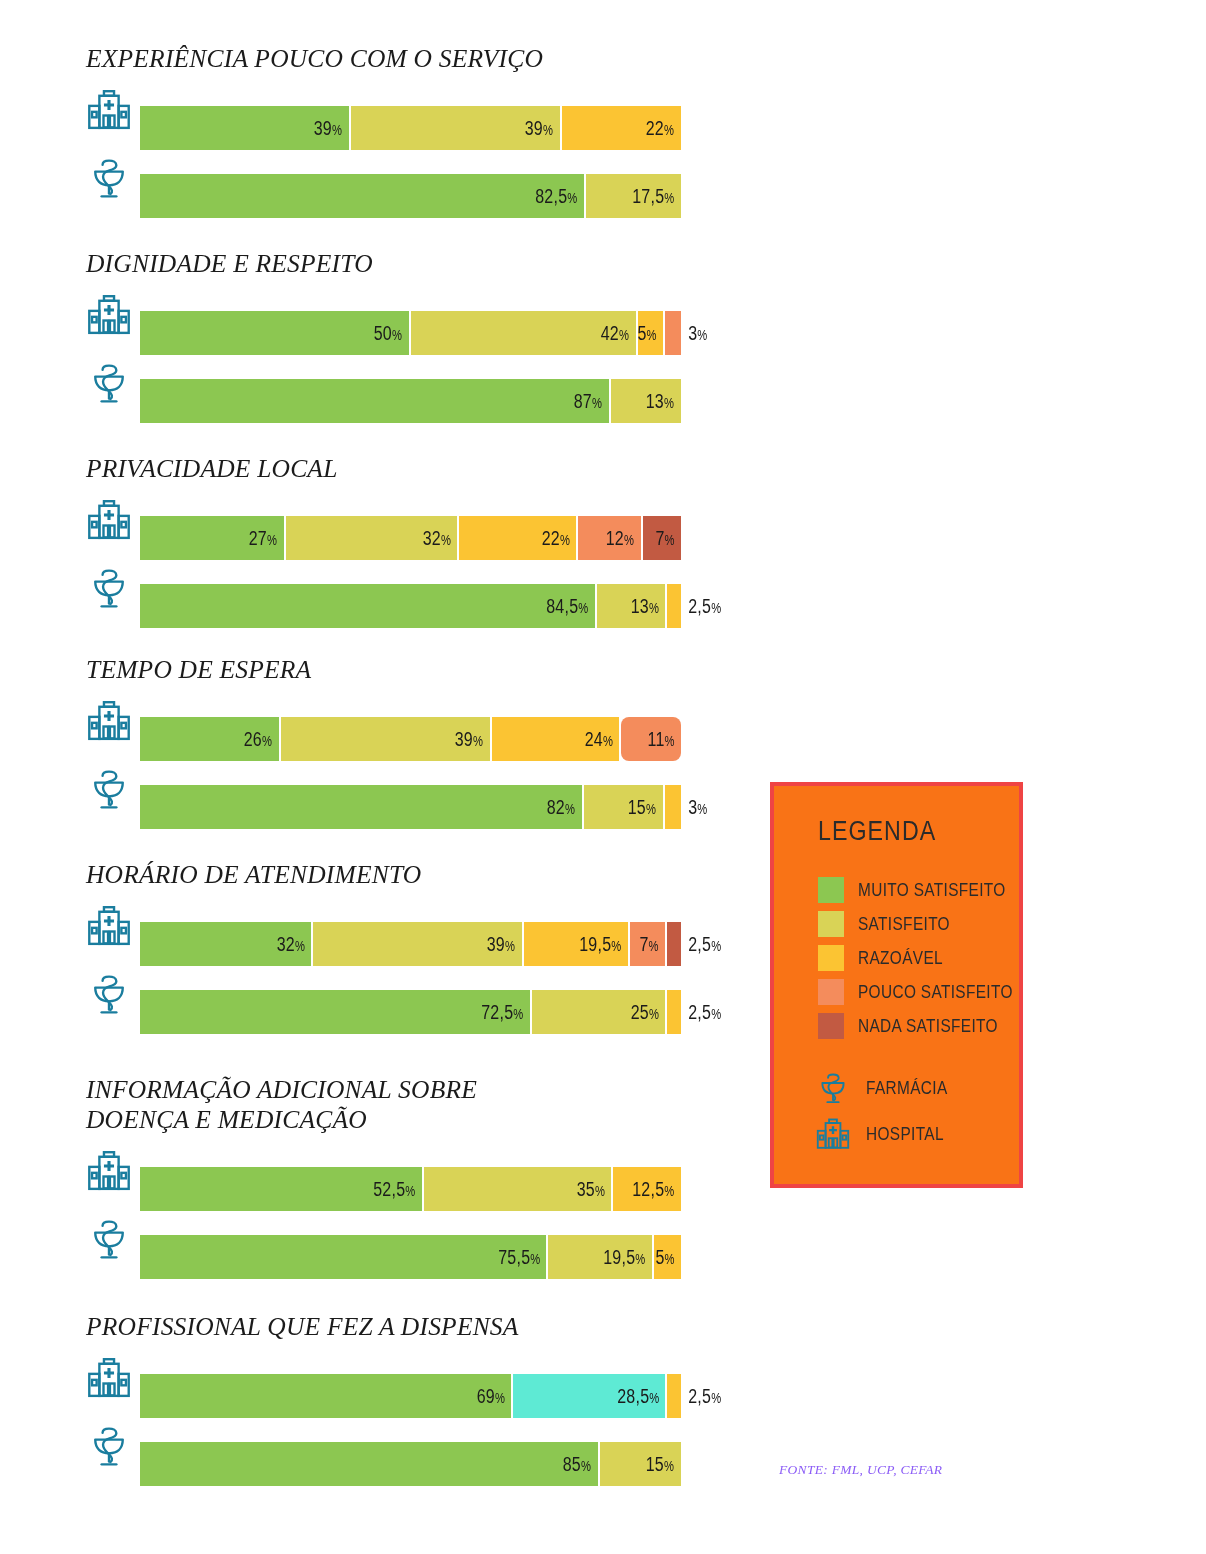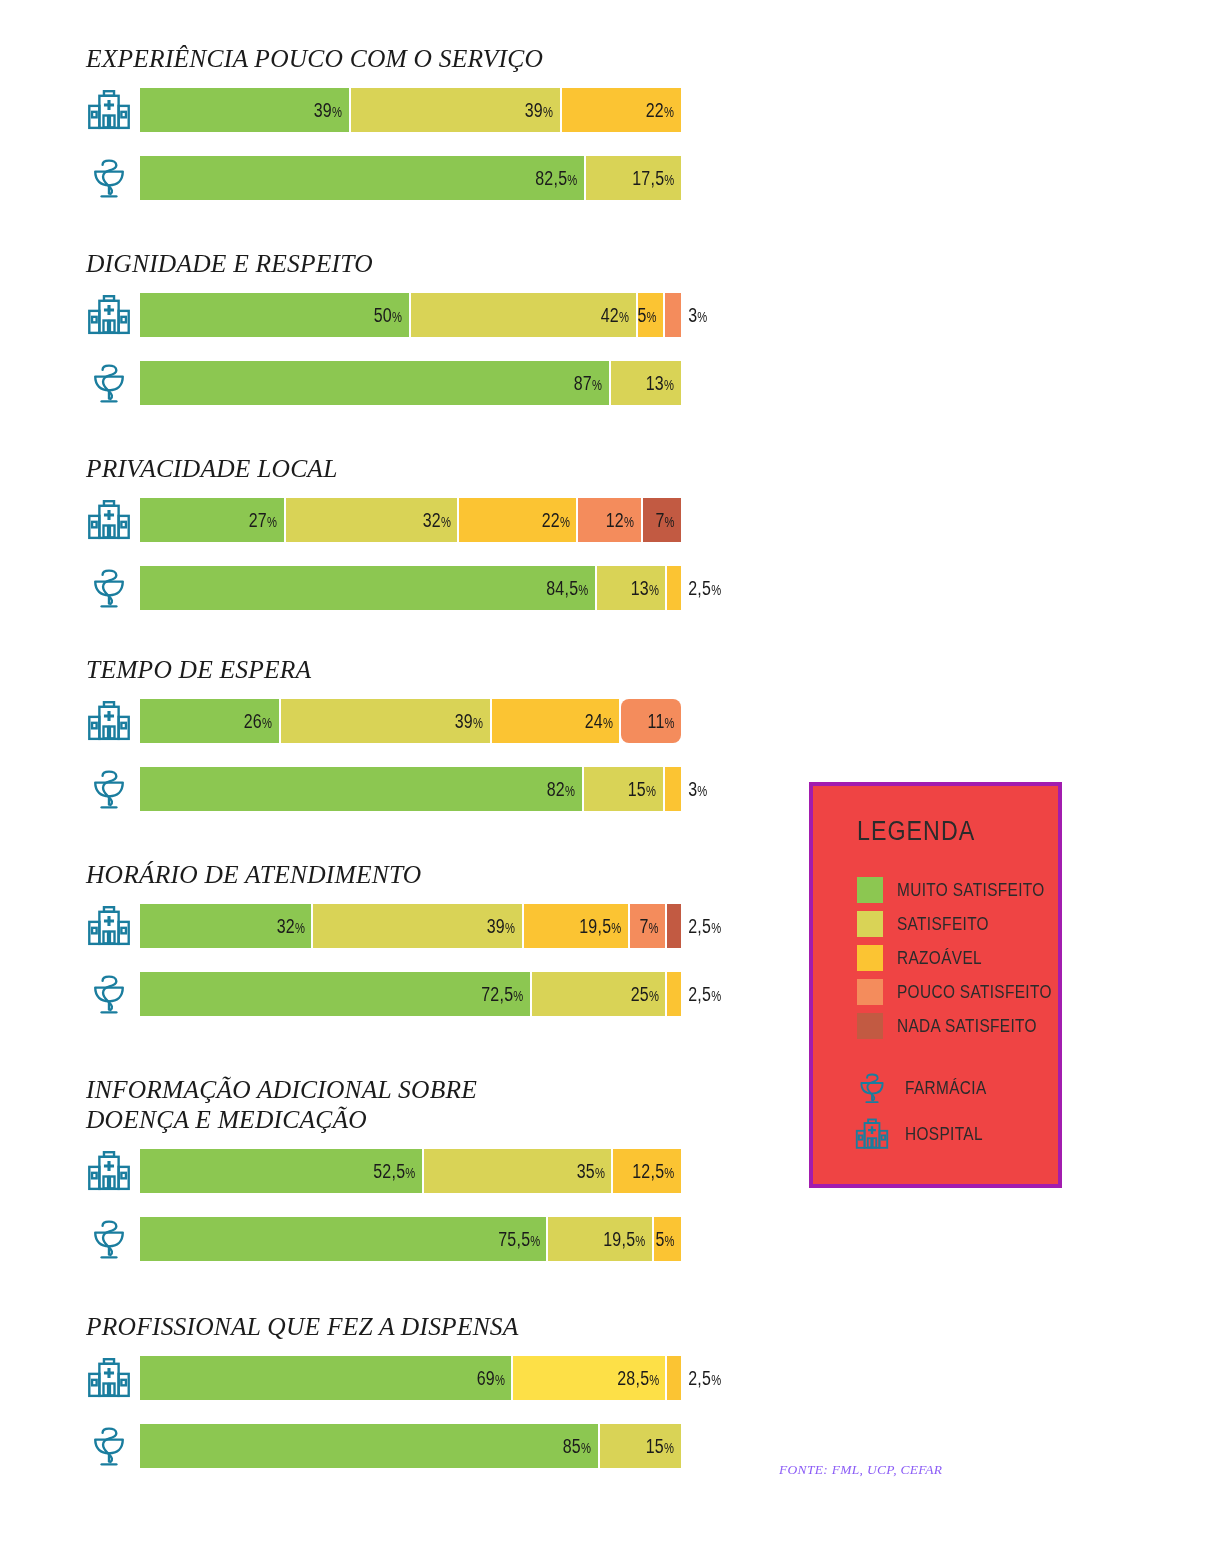--- a/index.html
+++ b/index.html
@@ -55,20 +55,21 @@
     display: flex;
     align-items: stretch;
   }
   .seg {
     position: relative;
     height: 44px;
     border-right: 2px solid #ffffff;
     display: flex;
     align-items: center;
     justify-content: flex-end;
+    margin-top: 18px;
   }
   .seg:last-child { border-right: none; }
 
   .seg-label {
     font-family: "Liberation Sans Narrow", "Liberation Sans", sans-serif;
     font-size: 20px;
     font-weight: 400;
     color: #1b1b1b;
     padding-right: 8px;
     white-space: nowrap;
@@ -82,26 +83,26 @@
     padding-right: 0;
     padding-left: 9px;
     transform: scaleX(0.80);
     transform-origin: left center;
   }
   .seg-label .pct { font-size: 14px; }
 
   
   .legend {
     position: absolute;
-    left: 809px;
+    left: 770px;
     top: 782px;
     width: 253px;
     height: 406px;
-    border: 4px solid #a21caf;
-    background: #ef4444;
+    border: 4px solid #ef4444;
+    background: #f97316;
   }
   .legend-title {
     font-family: "Liberation Sans Narrow", "Liberation Sans", sans-serif;
     font-size: 27px;
     letter-spacing: 1.2px;
     color: #2b2b2b;
     margin: 30px 0 0 44px;
     transform: scaleX(0.86);
     transform-origin: left center;
   }
@@ -520,21 +521,21 @@
                   <rect x="25" y="30" width="5" height="13"></rect>
                   <rect x="5.5" y="26" width="5" height="6"></rect>
                   <rect x="37.5" y="26" width="5" height="6"></rect>
                 </g>
               </svg>
             </div>
             <div class="bar">
               <div class="seg" style="width: 69%; background: rgb(140, 199, 81);">
                 <span class="seg-label"><span>69</span><span class="pct">%</span></span>
               </div>
-              <div class="seg" style="width: 28.5%; background: #fde047; padding-left: 40px;">
+              <div class="seg" style="width: 28.5%; background: #5eead4; padding-left: 40px;">
                 <span class="seg-label"><span>28,5</span><span class="pct">%</span></span>
               </div>
               <div class="seg" style="width: 2.5%; background: rgb(251, 196, 51);">
                 <span class="seg-label outside"><span>2,5</span><span class="pct">%</span></span>
               </div>
             </div>
           </div>
           <div class="row">
             <div class="row-icon">
               <svg width="44" height="44" viewBox="0 0 48 48">

